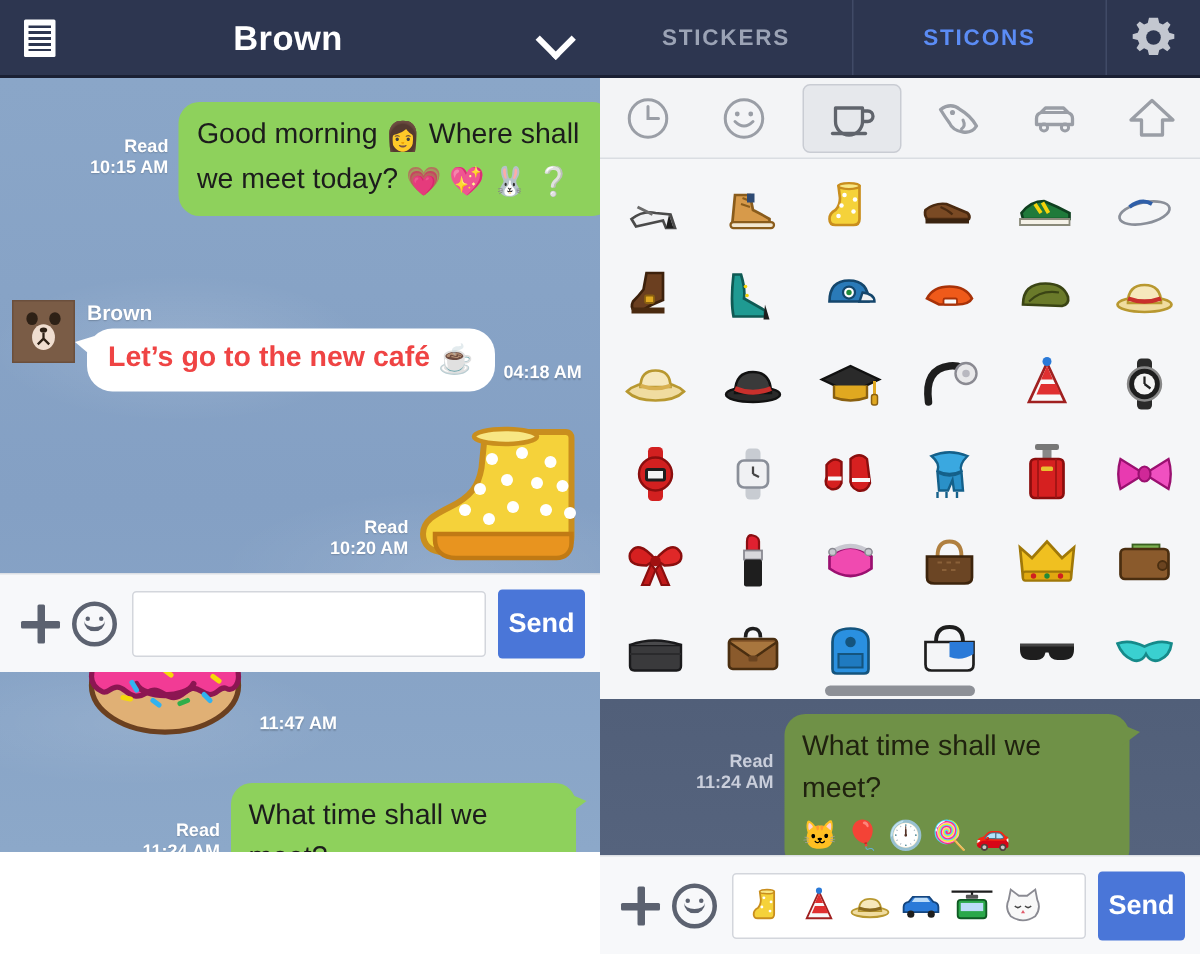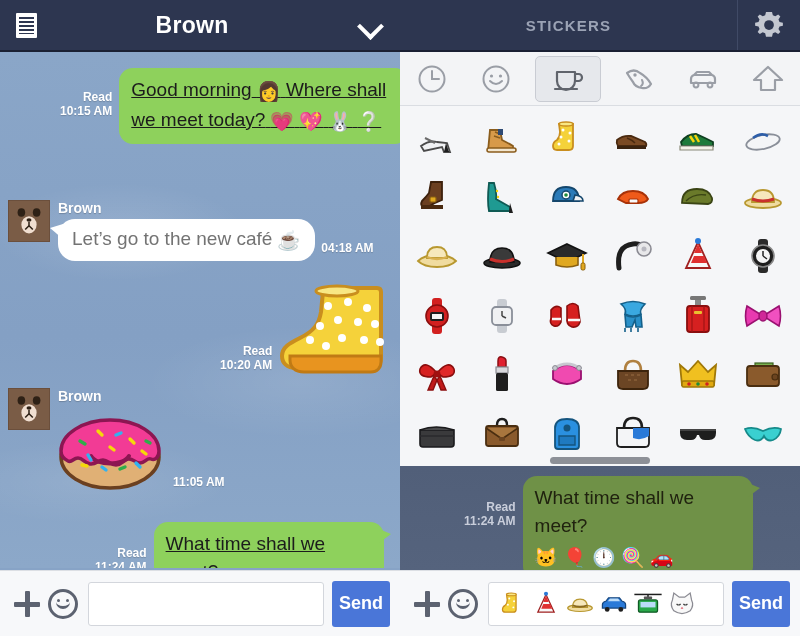--- a/index.html
+++ b/index.html
@@ -6,21 +6,21 @@
   html, body {
     width: 800px; height: 636px;
     font-family: "Liberation Sans", sans-serif;
     overflow: hidden;
     background: #ffffff;
   }
   #app { position: relative; width: 800px; height: 636px; }
 
   
   .left-panel {
-    position: absolute; left: 0; top: 0; width: 400px; height: 636px;
+    position: absolute; left: 0; top: 0; width: 400px; height: 448px;
     background: #87a3c6;
   }
   .chat-header {
     position: relative; height: 52px; width: 400px;
     background: #2d3650;
     display: flex; align-items: center;
     border-bottom: 2px solid #1a2033;
   }
   .menu-icon-btn {
     width: 52px; height: 52px;
@@ -66,33 +66,33 @@
 
   .msg-row { position: absolute; display: flex; align-items: flex-start; }
   .meta {
     font-size: 12px; font-weight: bold; color: #ffffff; line-height: 14px;
     text-align: right; white-space: nowrap;
     text-shadow: 0 1px 1px rgba(0,0,0,.18);
   }
   .bubble-out {
     background: #8ed15c; border-radius: 14px;
     padding: 8px 12px; position: relative;
-    font-size: 19px; color: #1c1c1c; line-height: 28px; text-decoration: underline;
+    font-size: 19px; color: #1c1c1c; line-height: 28px;
   }
   .bubble-out::after {
     content: ""; position: absolute; right: -7px; top: 7px;
     width: 0; height: 0;
     border-left: 12px solid #8ed15c;
     border-top: 5px solid transparent;
     border-bottom: 9px solid transparent;
   }
   .bubble-in {
     background: #ffffff; border-radius: 17px;
     padding: 7px 14px; position: relative;
-    font-size: 19px; color: #737373; line-height: 26px;
+    font-size: 19px; color: #ef4444; line-height: 26px; font-weight: bold;
   }
   .bubble-in::before {
     content: ""; position: absolute; left: -8px; top: 5px;
     width: 0; height: 0;
     border-right: 13px solid #ffffff;
     border-top: 4px solid transparent;
     border-bottom: 11px solid transparent;
   }
   .avatar {
     width: 42px; height: 42px; background: #7a5c46;
@@ -335,21 +335,21 @@
                 <path d="M84 44 l4 3" stroke="#f5d90a"></path>
                 <path d="M30 48 l3 5" stroke="#31b2f0"></path>
                 <path d="M24 58 l5 1" stroke="#f5d90a"></path>
                 <path d="M44 60 l4 3" stroke="#31b2f0"></path>
                 <path d="M62 62 l5 -2" stroke="#2fae4a"></path>
                 <path d="M78 56 l4 4" stroke="#31b2f0"></path>
                 <path d="M88 34 l4 2" stroke="#2fae4a"></path>
                 <path d="M52 40 l4 3" stroke="#f5d90a"></path>
               </g>
             </svg>
-            <div class="meta" style="margin:0 0 2px 10px;">11:05 AM</div>
+            <div class="meta" style="margin:0 0 2px 10px;">11:47 AM</div>
           </div>
         </div>
       </div>
 
       <div class="msg-row" style="left:95px; top:470px;">
         <div class="meta" style="margin:24px 7px 0 0;">
           <div>Read</div>
           <div>11:24 AM</div>
         </div>
         <div class="bubble-out" style="width:230px;">
@@ -369,20 +369,21 @@
       </div>
       <div class="text-input" title=""></div>
       <button class="send-button">Send</button>
     </div>
   </div>
 
   <div class="right-panel">
 
     <div class="picker-header">
       <div class="picker-tab">STICKERS</div>
+      <div class="picker-tab active">STICONS</div>
       <div class="gear-btn">
         <svg class="gear-svg" viewBox="0 0 32 32">
           <path fill="#c3c7d0" d="M16 2 l3.2 0 .9 3.6 2.6 1.1 3.1-2 2.3 2.3 -2 3.1 1.1 2.6 3.6 .9 0 3.2 -3.6 .9 -1.1 2.6 2 3.1 -2.3 2.3 -3.1-2 -2.6 1.1 -.9 3.6 -3.2 0 -3.2 0 -.9-3.6 -2.6-1.1 -3.1 2 -2.3-2.3 2-3.1 -1.1-2.6 -3.6-.9 0-3.2 3.6-.9 1.1-2.6 -2-3.1 2.3-2.3 3.1 2 2.6-1.1 .9-3.6z"></path>
           <circle cx="16" cy="16" r="5.2" fill="#2d3650"></circle>
         </svg>
       </div>
     </div>
 
     <div class="cat-bar">
       <div class="cat-item">

